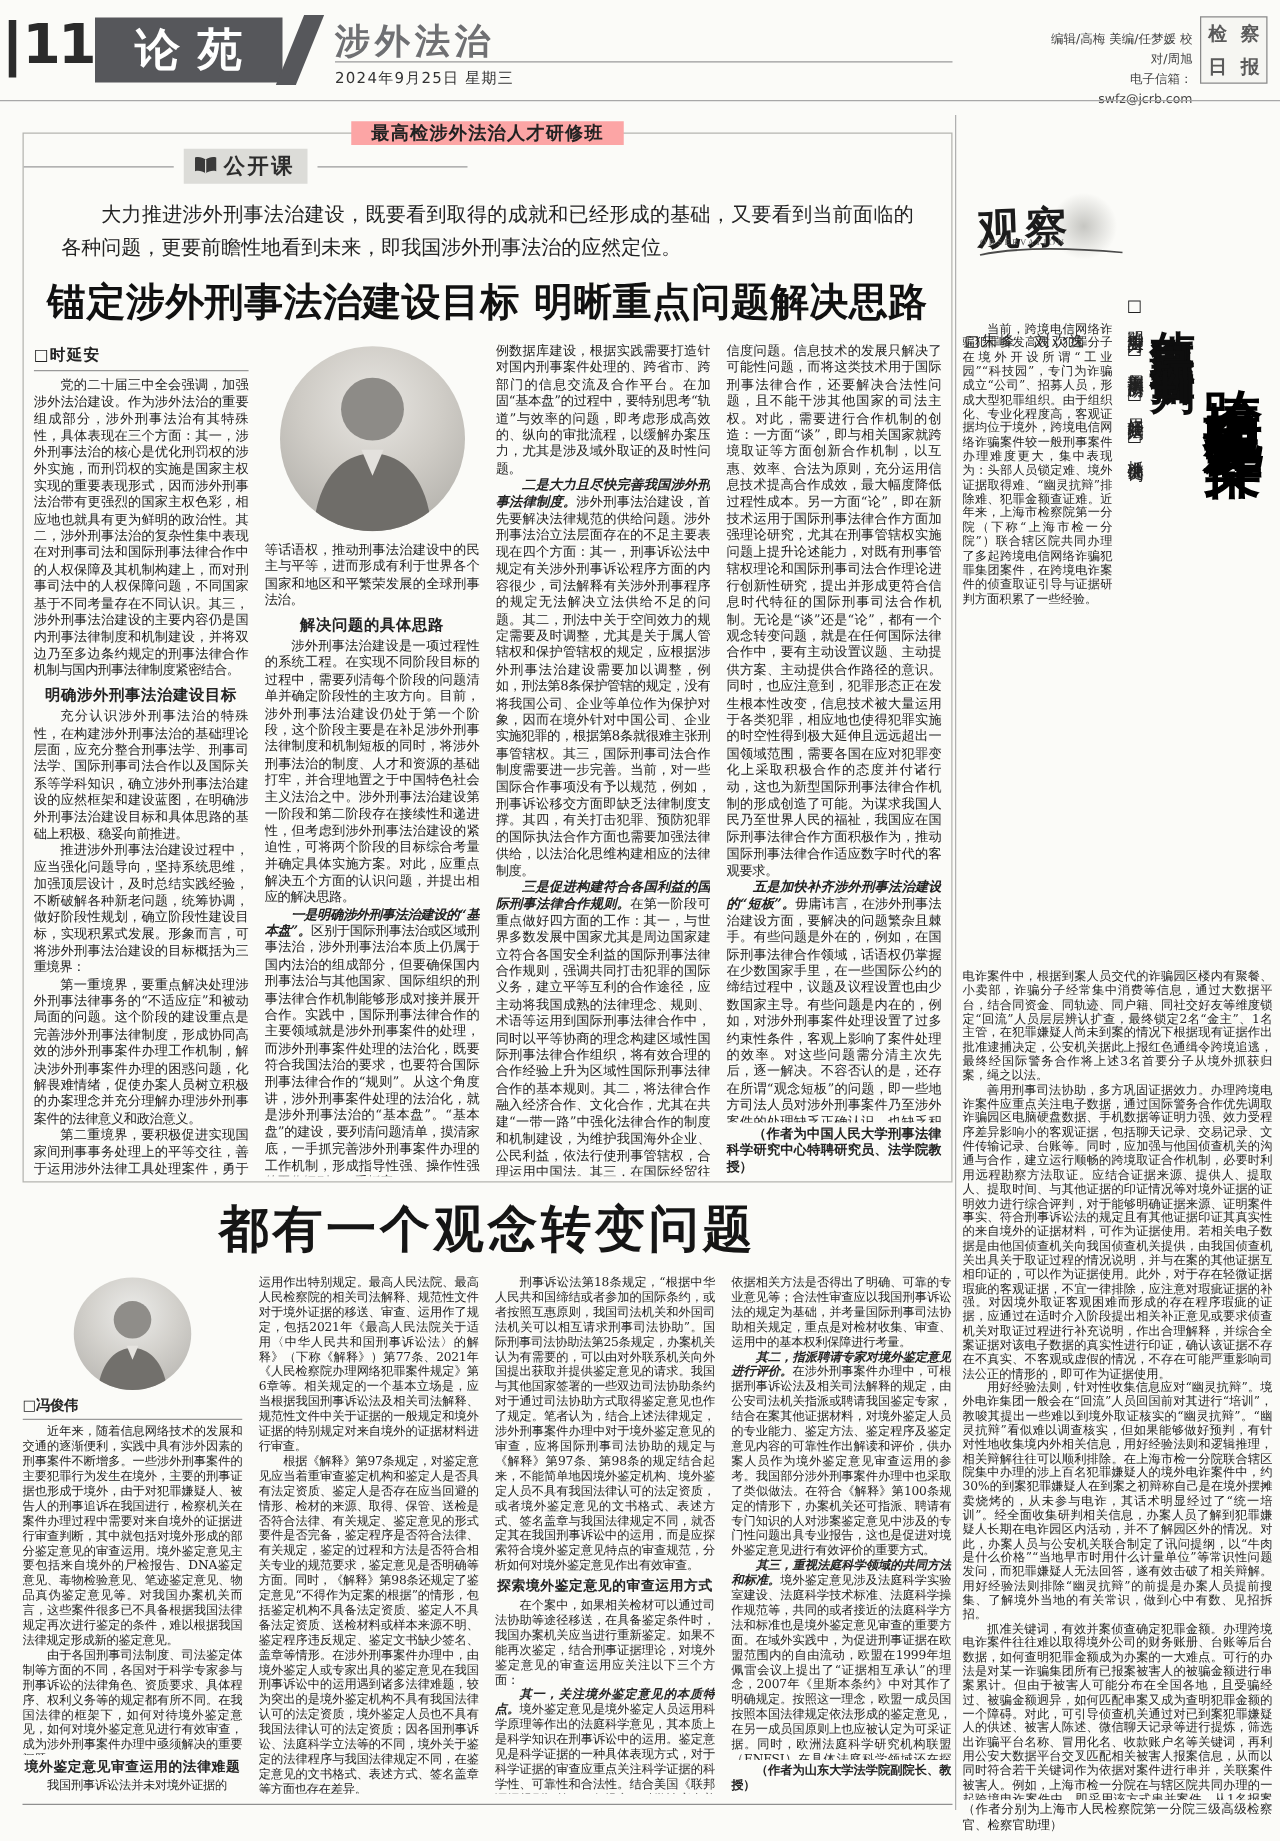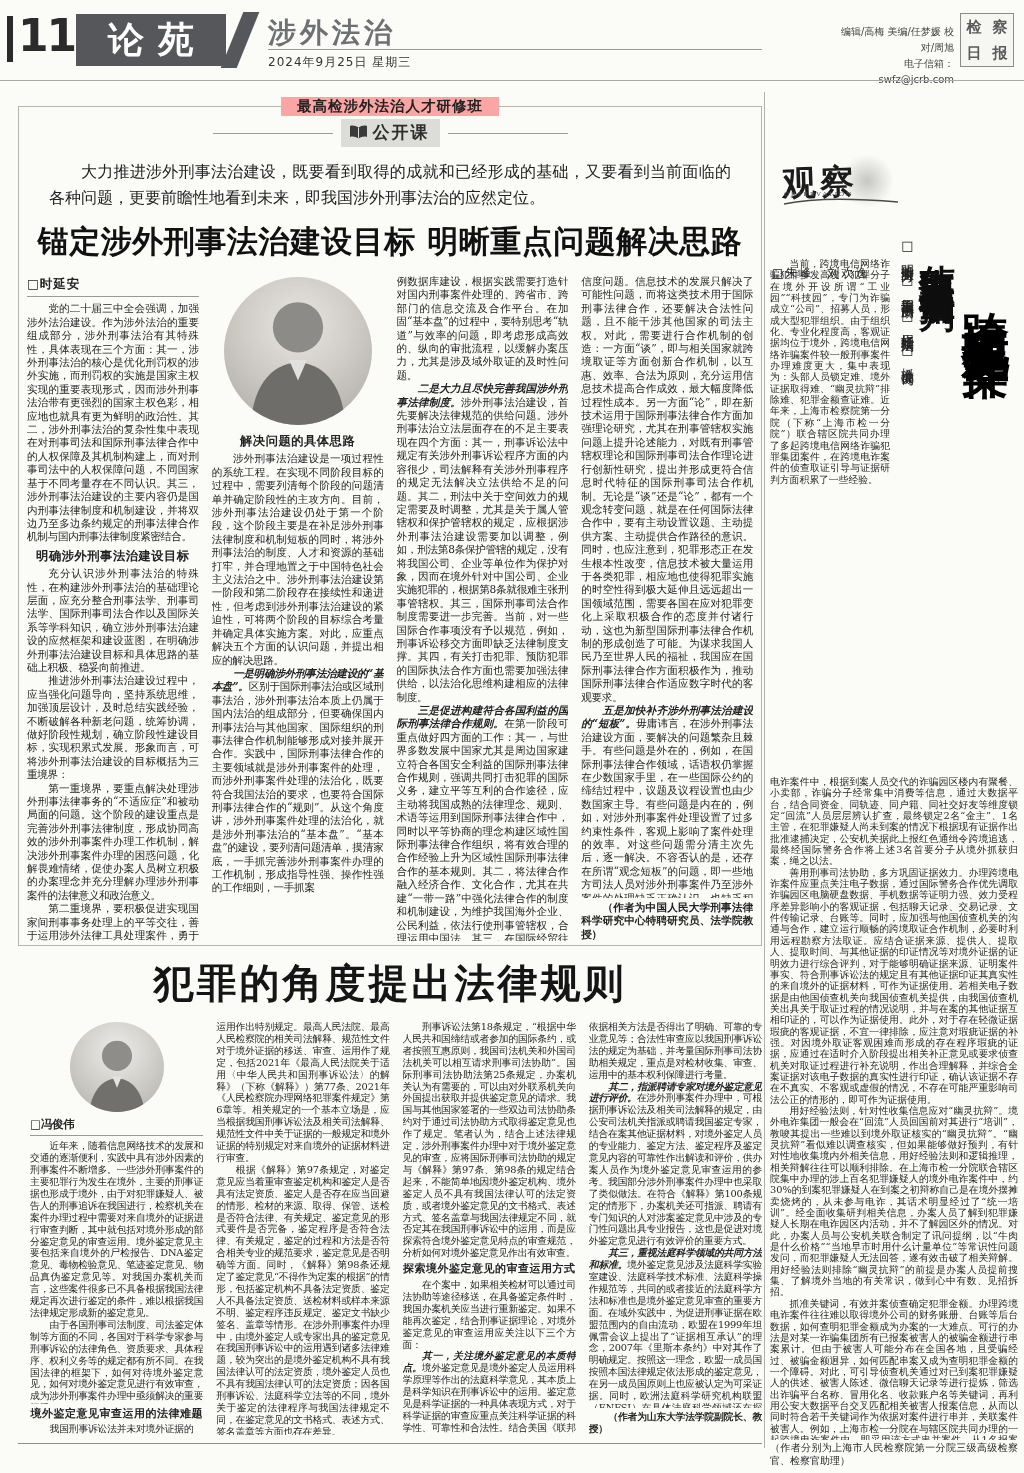--- a/index.html
+++ b/index.html
@@ -31,21 +31,21 @@
   .hdr-mast span { display:flex; align-items:center; justify-content:center;
                    font-size:15px; font-weight:bold; }
   .hdr-rule { left:0; top:80px; width:1024px; height:1px; background:#a8a8a8; }
   .v-divider { left:764px; top:92px; width:1px; height:1356px; background:#b0b0b0; }
 
   
   .lecture { left:18px; top:106px; width:744px; height:840px; border:1px solid #b5b5b0; }
   .kicker { position:absolute; top:-10px; left:50%; transform:translateX(-50%);
             background:#fca5a5; padding:0 16px; font-size:14.5px; font-weight:bold;
             color:#222; white-space:nowrap; letter-spacing:1px;}
-  .badge-row { margin-top:12px; display:flex; align-items:center; justify-content:center; gap:8px;font-family:Liberation Serif, serif;}
+  .badge-row { margin-top:12px; display:flex; align-items:center; gap:8px;font-family:Liberation Serif, serif;}
   .badge-line { width:120px; height:1px; background:#9a9a9a; }
   .badge { background:#dcdcd8; padding:2px 10px 3px 8px; display:flex; align-items:center; gap:5px;}
   .badge-label { font-size:17px; font-weight:bold; color:#2d2d2d; letter-spacing:2px;}
   .lead { margin:12px 30px 0; font-size:16px; line-height:26px; color:#222;
           text-indent:2em; text-align:justify; font-family:"DejaVu Sans","Liberation Sans",sans-serif;}
   .headline { margin-top:10px; text-align:center; font-size:31px; font-weight:bold;
               color:#111; letter-spacing:0.5px; white-space:nowrap;}
   .cols { display:flex; gap:13px; margin:12px 8px 0; }
   .acol { width:172px; height:666px; overflow:hidden; font-size:10.6px; line-height:13.4px;
           letter-spacing:-0.3px; text-align:justify; color:#232323;}
@@ -160,20 +160,21 @@
     <div class="acol">
       <div class="photo-big">
         <svg width="148" height="148" viewBox="0 0 100 100">
           <circle cx="50" cy="34" r="17" fill="#8d8b87"></circle>
           <path d="M18 100 C20 70 35 58 50 58 C65 58 80 70 82 100 Z" fill="#6f6d69"></path>
           <path d="M44 56 L50 70 L56 56 Z" fill="#e3e1dd"></path>
         </svg>
       </div>
       <div>
 
+      <p class="para t-cont"><span>等话语权，推动刑事法治建设中的民主与平等，进而形成有利于世界各个国家和地区和平繁荣发展的全球刑事法治。</span></p>
           <p class="para t-sub"><span>解决问题的具体思路</span></p>
           <p class="para t-body"><span>涉外刑事法治建设是一项过程性的系统工程。在实现不同阶段目标的过程中，需要列清每个阶段的问题清单并确定阶段性的主攻方向。目前，涉外刑事法治建设仍处于第一个阶段，这个阶段主要是在补足涉外刑事法律制度和机制短板的同时，将涉外刑事法治的制度、人才和资源的基础打牢，并合理地置之于中国特色社会主义法治之中。涉外刑事法治建设第一阶段和第二阶段存在接续性和递进性，但考虑到涉外刑事法治建设的紧迫性，可将两个阶段的目标综合考量并确定具体实施方案。对此，应重点解决五个方面的认识问题，并提出相应的解决思路。</span></p>
           <p class="para t-body"><b class="p-lead">一是明确涉外刑事法治建设的“基本盘”。</b><span>区别于国际刑事法治或区域刑事法治，涉外刑事法治本质上仍属于国内法治的组成部分，但要确保国内刑事法治与其他国家、国际组织的刑事法律合作机制能够形成对接并展开合作。实践中，国际刑事法律合作的主要领域就是涉外刑事案件的处理，而涉外刑事案件处理的法治化，既要符合我国法治的要求，也要符合国际刑事法律合作的“规则”。从这个角度讲，涉外刑事案件处理的法治化，就是涉外刑事法治的“基本盘”。“基本盘”的建设，要列清问题清单，摸清家底，一手抓完善涉外刑事案件办理的工作机制，形成指导性强、操作性强的工作细则，一手抓案</span></p>
         </div>
     </div>
     <div class="acol">
       <div>
 
       <p class="para t-cont"><span>例数据库建设，根据实践需要打造针对国内刑事案件处理的、跨省市、跨部门的信息交流及合作平台。在加固“基本盘”的过程中，要特别思考“轨道”与效率的问题，即考虑形成高效的、纵向的审批流程，以缓解办案压力，尤其是涉及域外取证的及时性问题。</span></p>
           <p class="para t-body"><b class="p-lead">二是大力且尽快完善我国涉外刑事法律制度。</b><span>涉外刑事法治建设，首先要解决法律规范的供给问题。涉外刑事法治立法层面存在的不足主要表现在四个方面：其一，刑事诉讼法中规定有关涉外刑事诉讼程序方面的内容很少，司法解释有关涉外刑事程序的规定无法解决立法供给不足的问题。其二，刑法中关于空间效力的规定需要及时调整，尤其是关于属人管辖权和保护管辖权的规定，应根据涉外刑事法治建设需要加以调整，例如，刑法第8条保护管辖的规定，没有将我国公司、企业等单位作为保护对象，因而在境外针对中国公司、企业实施犯罪的，根据第8条就很难主张刑事管辖权。其三，国际刑事司法合作制度需要进一步完善。当前，对一些国际合作事项没有予以规范，例如，刑事诉讼移交方面即缺乏法律制度支撑。其四，有关打击犯罪、预防犯罪的国际执法合作方面也需要加强法律供给，以法治化思维构建相应的法律制度。</span></p>
@@ -185,23 +186,23 @@
 
       <p class="para t-cont"><span>信度问题。信息技术的发展只解决了可能性问题，而将这类技术用于国际刑事法律合作，还要解决合法性问题，且不能干涉其他国家的司法主权。对此，需要进行合作机制的创造：一方面“谈”，即与相关国家就跨境取证等方面创新合作机制，以互惠、效率、合法为原则，充分运用信息技术提高合作成效，最大幅度降低过程性成本。另一方面“论”，即在新技术运用于国际刑事法律合作方面加强理论研究，尤其在刑事管辖权实施问题上提升论述能力，对既有刑事管辖权理论和国际刑事司法合作理论进行创新性研究，提出并形成更符合信息时代特征的国际刑事司法合作机制。无论是“谈”还是“论”，都有一个观念转变问题，就是在任何国际法律合作中，要有主动设置议题、主动提供方案、主动提供合作路径的意识。同时，也应注意到，犯罪形态正在发生根本性改变，信息技术被大量运用于各类犯罪，相应地也使得犯罪实施的时空性得到极大延伸且远远超出一国领域范围，需要各国在应对犯罪变化上采取积极合作的态度并付诸行动，这也为新型国际刑事法律合作机制的形成创造了可能。为谋求我国人民乃至世界人民的福祉，我国应在国际刑事法律合作方面积极作为，推动国际刑事法律合作适应数字时代的客观要求。</span></p>
           <p class="para t-body"><b class="p-lead">五是加快补齐涉外刑事法治建设的“短板”。</b><span>毋庸讳言，在涉外刑事法治建设方面，要解决的问题繁杂且棘手。有些问题是外在的，例如，在国际刑事法律合作领域，话语权仍掌握在少数国家手里，在一些国际公约的缔结过程中，议题及议程设置也由少数国家主导。有些问题是内在的，例如，对涉外刑事案件处理设置了过多约束性条件，客观上影响了案件处理的效率。对这些问题需分清主次先后，逐一解决。不容否认的是，还存在所谓“观念短板”的问题，即一些地方司法人员对涉外刑事案件乃至涉外案件的处理缺乏正确认识，也缺乏积极应对的态度。可以说，在所有“短板”中，首先要补齐的就是“观念短板”。</span></p>
         </div>
       <p class="author-note">（作者为中国人民大学刑事法律科学研究中心特聘研究员、法学院教授）</p>
     </div>
   </div>
 </div>
 
 <div class="abs review">
-  <h2 class="review-title">犯罪的角度提出法律规则</h2>
+  <h2 class="review-title">都有一个观念转变问题</h2>
   <div class="rcols">
-    <div class="rcol" style="display:flex;flex-direction:column;margin-left:12px;">
+    <div class="rcol" style="display:flex;flex-direction:column;">
       <div class="photo-sm">
         <svg width="94" height="94" viewBox="0 0 100 100">
           <circle cx="50" cy="36" r="16" fill="#8f8d89"></circle>
           <path d="M20 100 C22 72 36 60 50 60 C64 60 78 72 80 100 Z" fill="#72706c"></path>
           <path d="M45 58 L50 70 L55 58 Z" fill="#e5e3df"></path>
         </svg>
       </div>
       <div class="rbyline">□冯俊伟</div>
       <div class="clip" style="flex:1 1 auto;">
 

